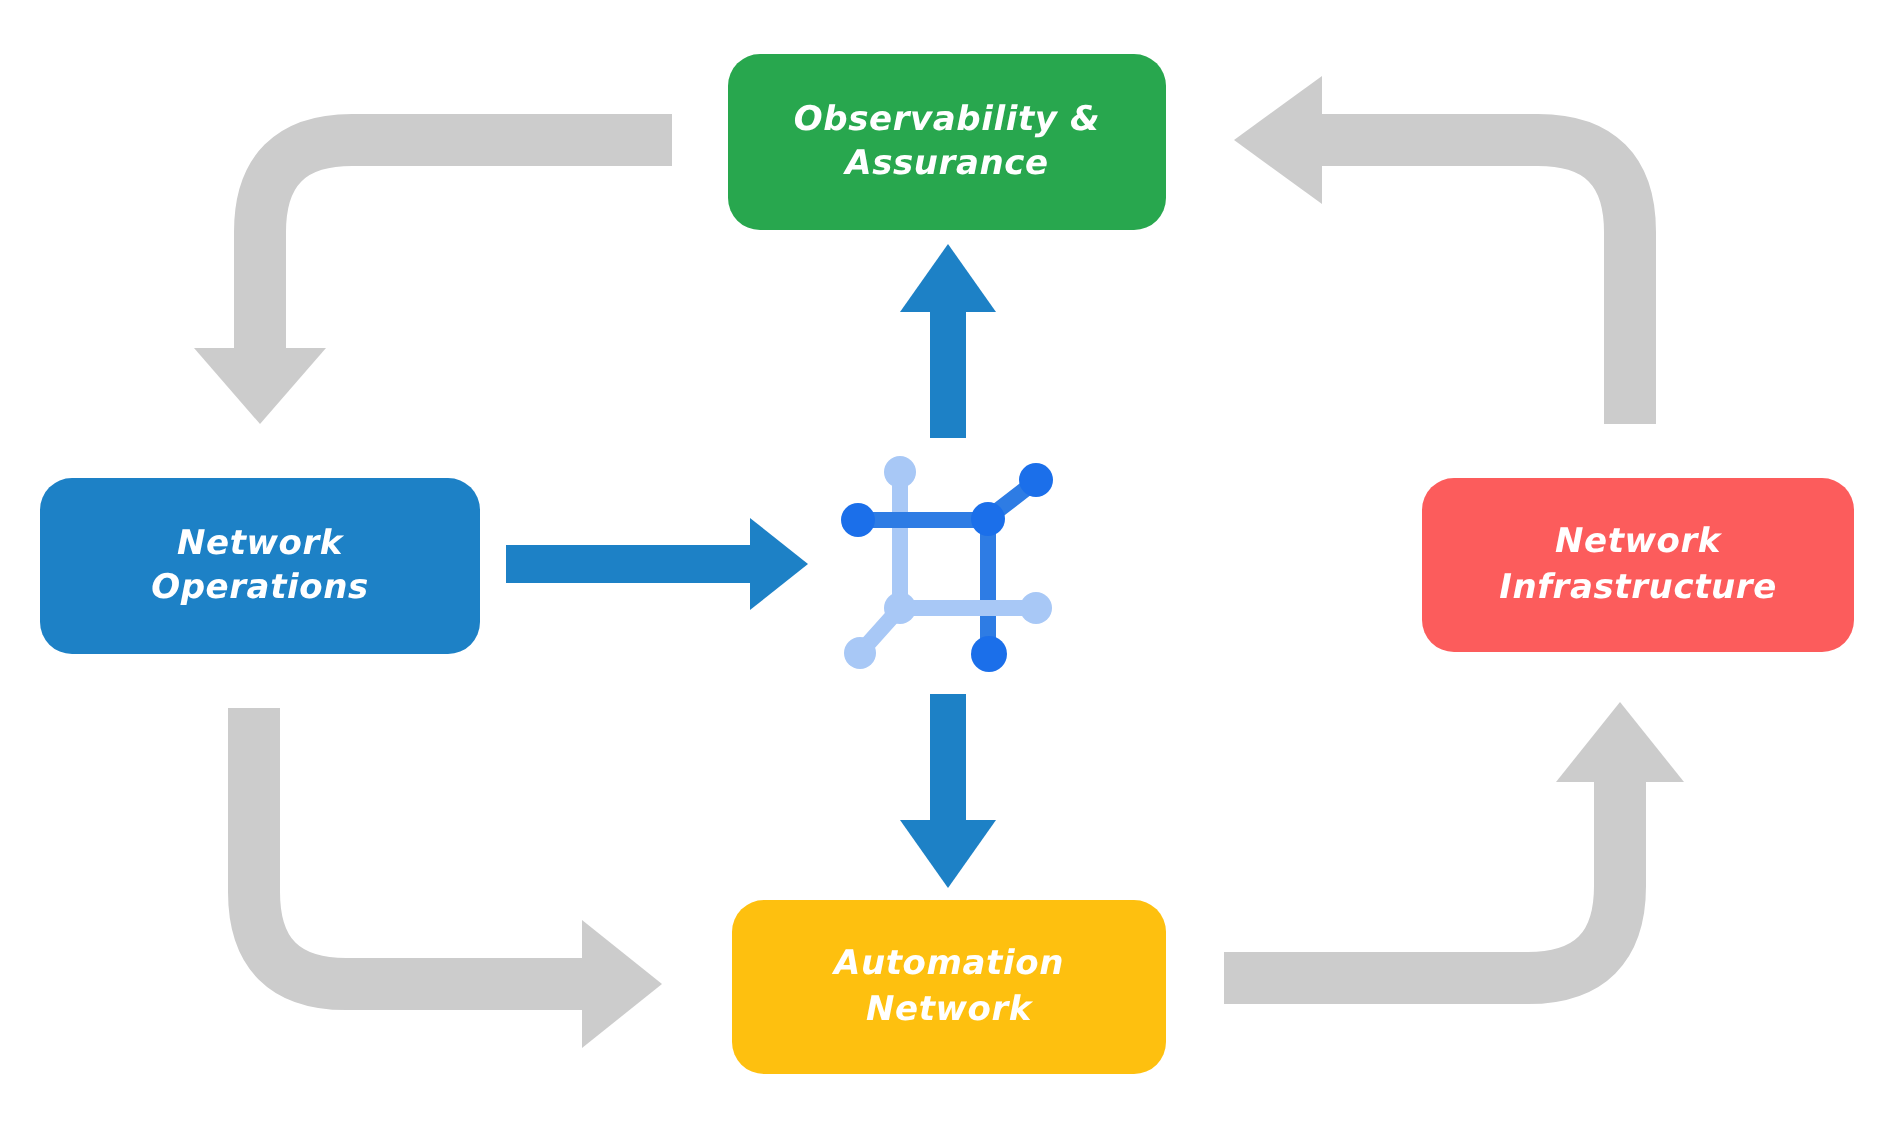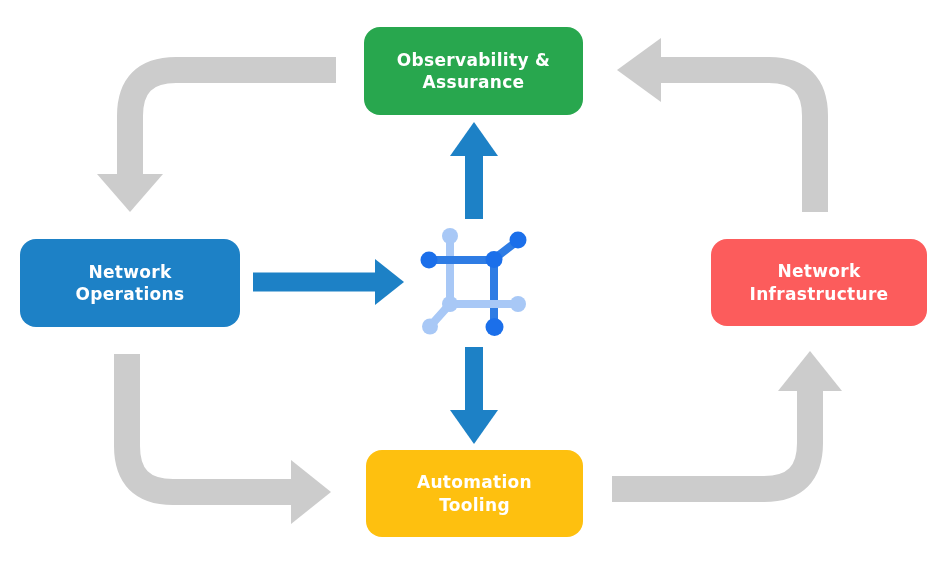--- a/index.html
+++ b/index.html
@@ -1,18 +1,19 @@
 <!DOCTYPE html>
 <html><head>
 <meta charset="utf-8">
 <style>
   html,body{margin:0;padding:0;background:#ffffff;}
   .stage{
     position:relative;width:948px;height:570px;background:#ffffff;overflow:hidden;
     font-family:"DejaVu Sans","Liberation Sans",sans-serif;
+    font-style:italic;
   }
   .canvas{position:absolute;left:0;top:0;width:948px;height:570px;}
   .node{
     position:absolute;border-radius:16px;
     display:flex;align-items:center;justify-content:center;
     text-align:center;color:#ffffff;
     font-size:17px;font-weight:600;letter-spacing:.3px;line-height:1.32;
   }
   .node span{white-space:pre-line;}
   .node--observability{left:364px;top:27px;width:219px;height:88px;}
@@ -96,16 +97,16 @@
 Operations</span>
   </div>
 
   <div class="node node--infrastructure" style="background: rgb(252, 92, 92);">
     <span>Network
 Infrastructure</span>
   </div>
 
   <div class="node node--automation" style="background: rgb(254, 192, 15);">
     <span>Automation
-Tooling</span>
+Network</span>
   </div>
 
 </div>
 
 </body></html>

